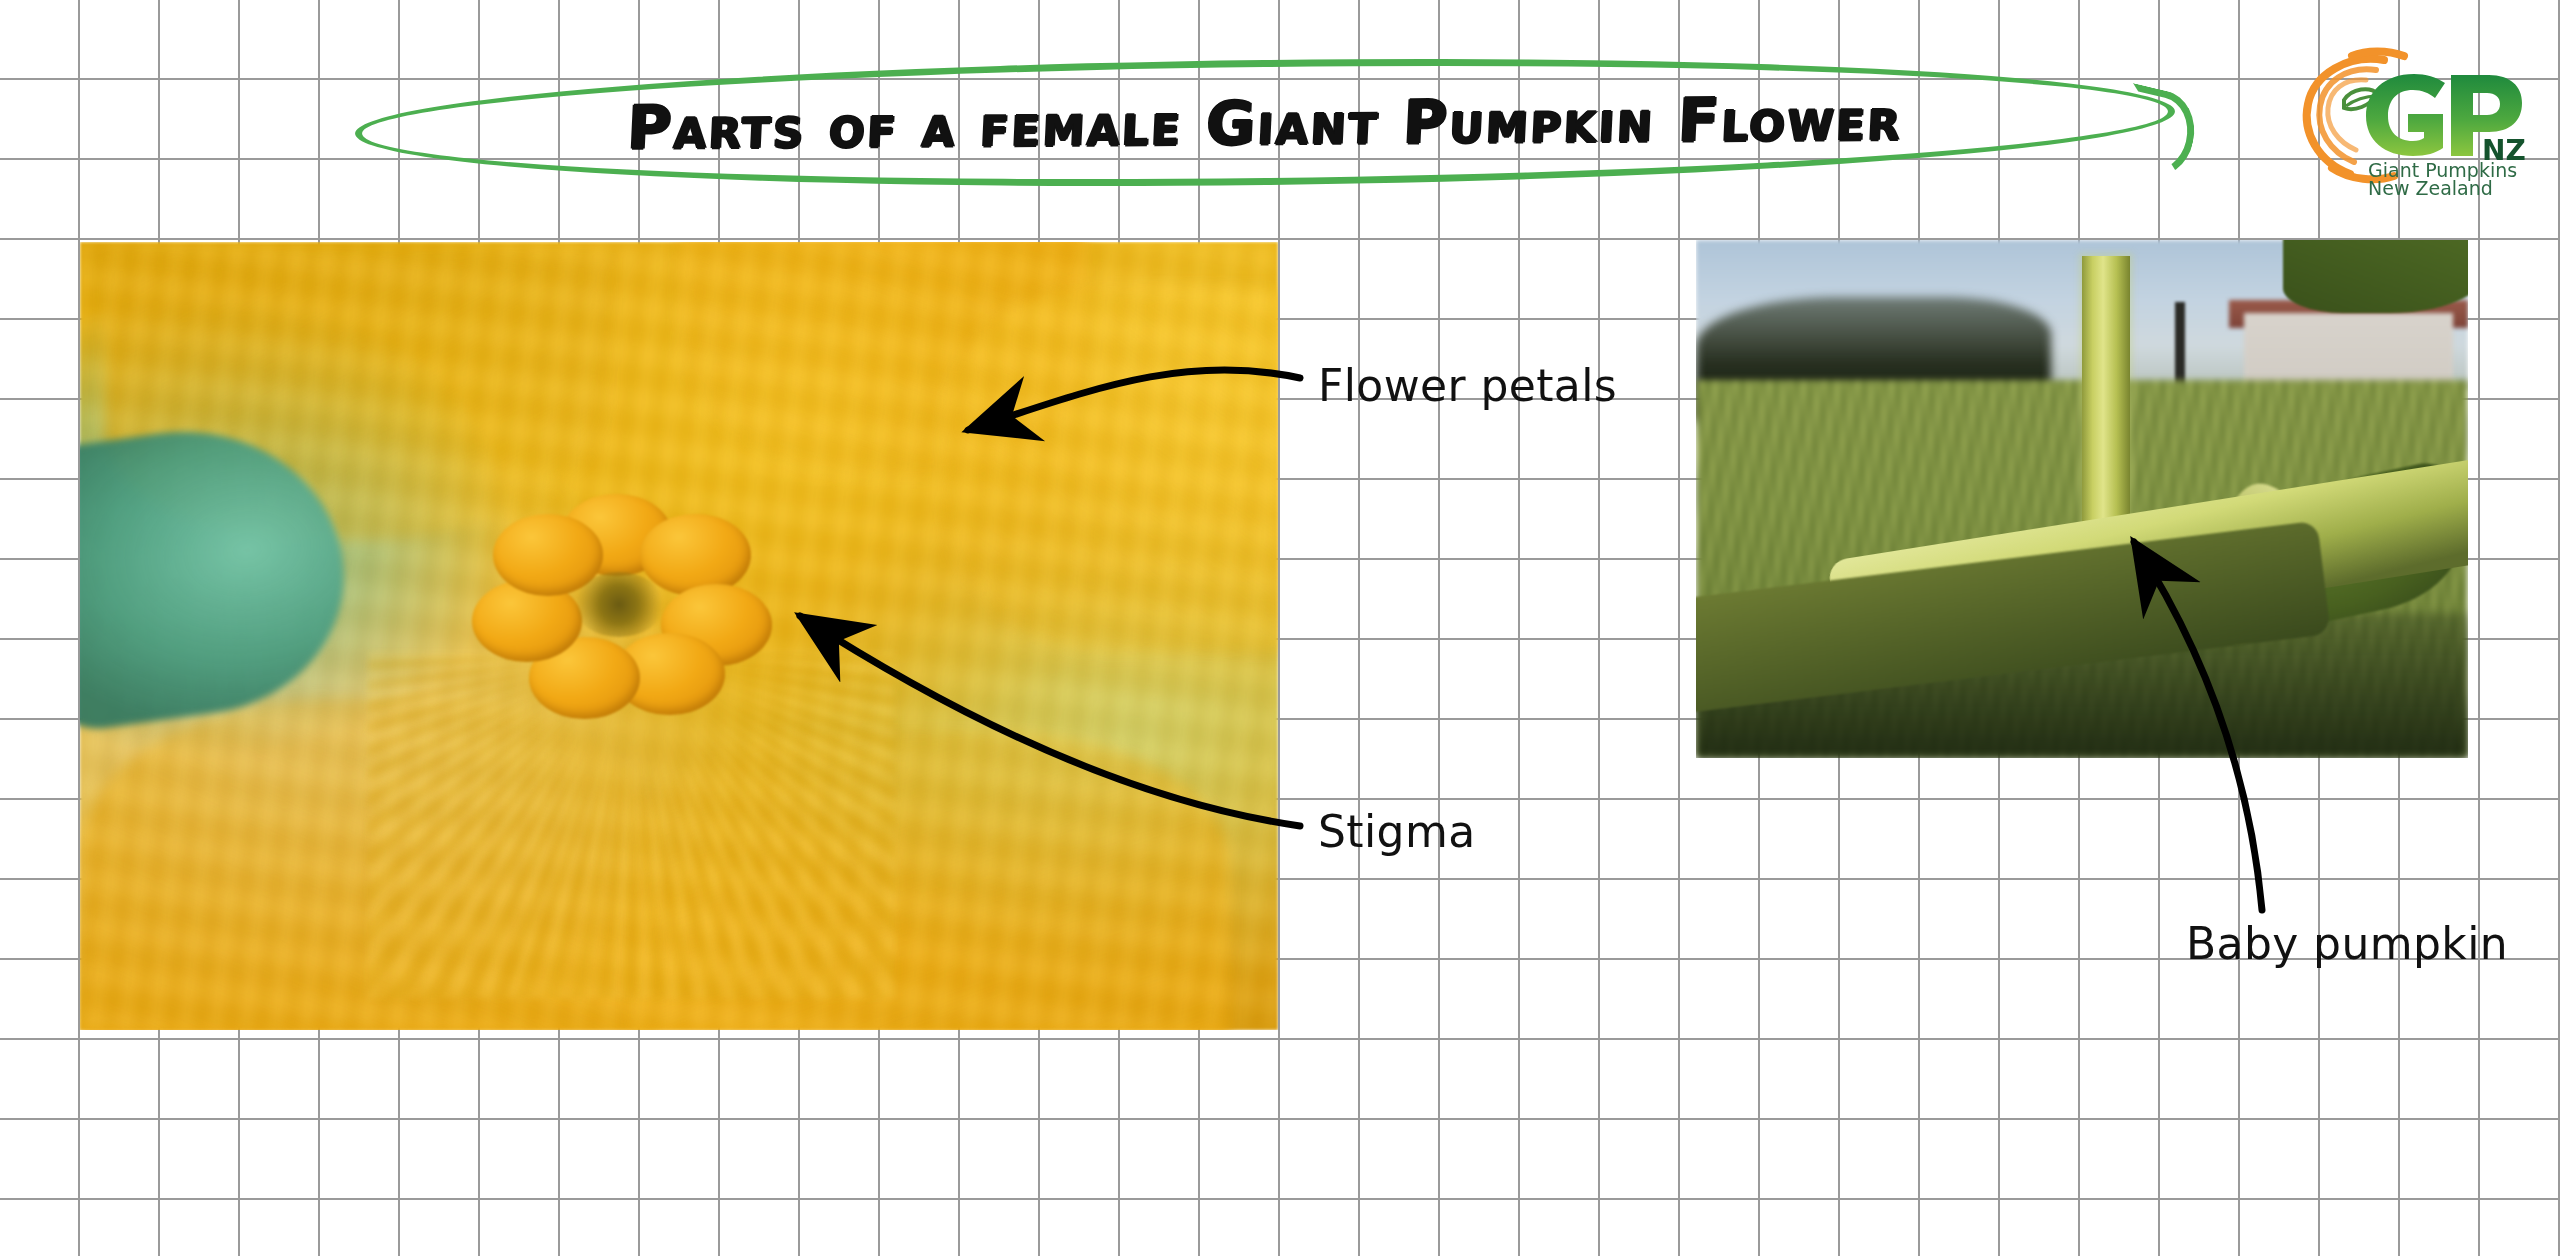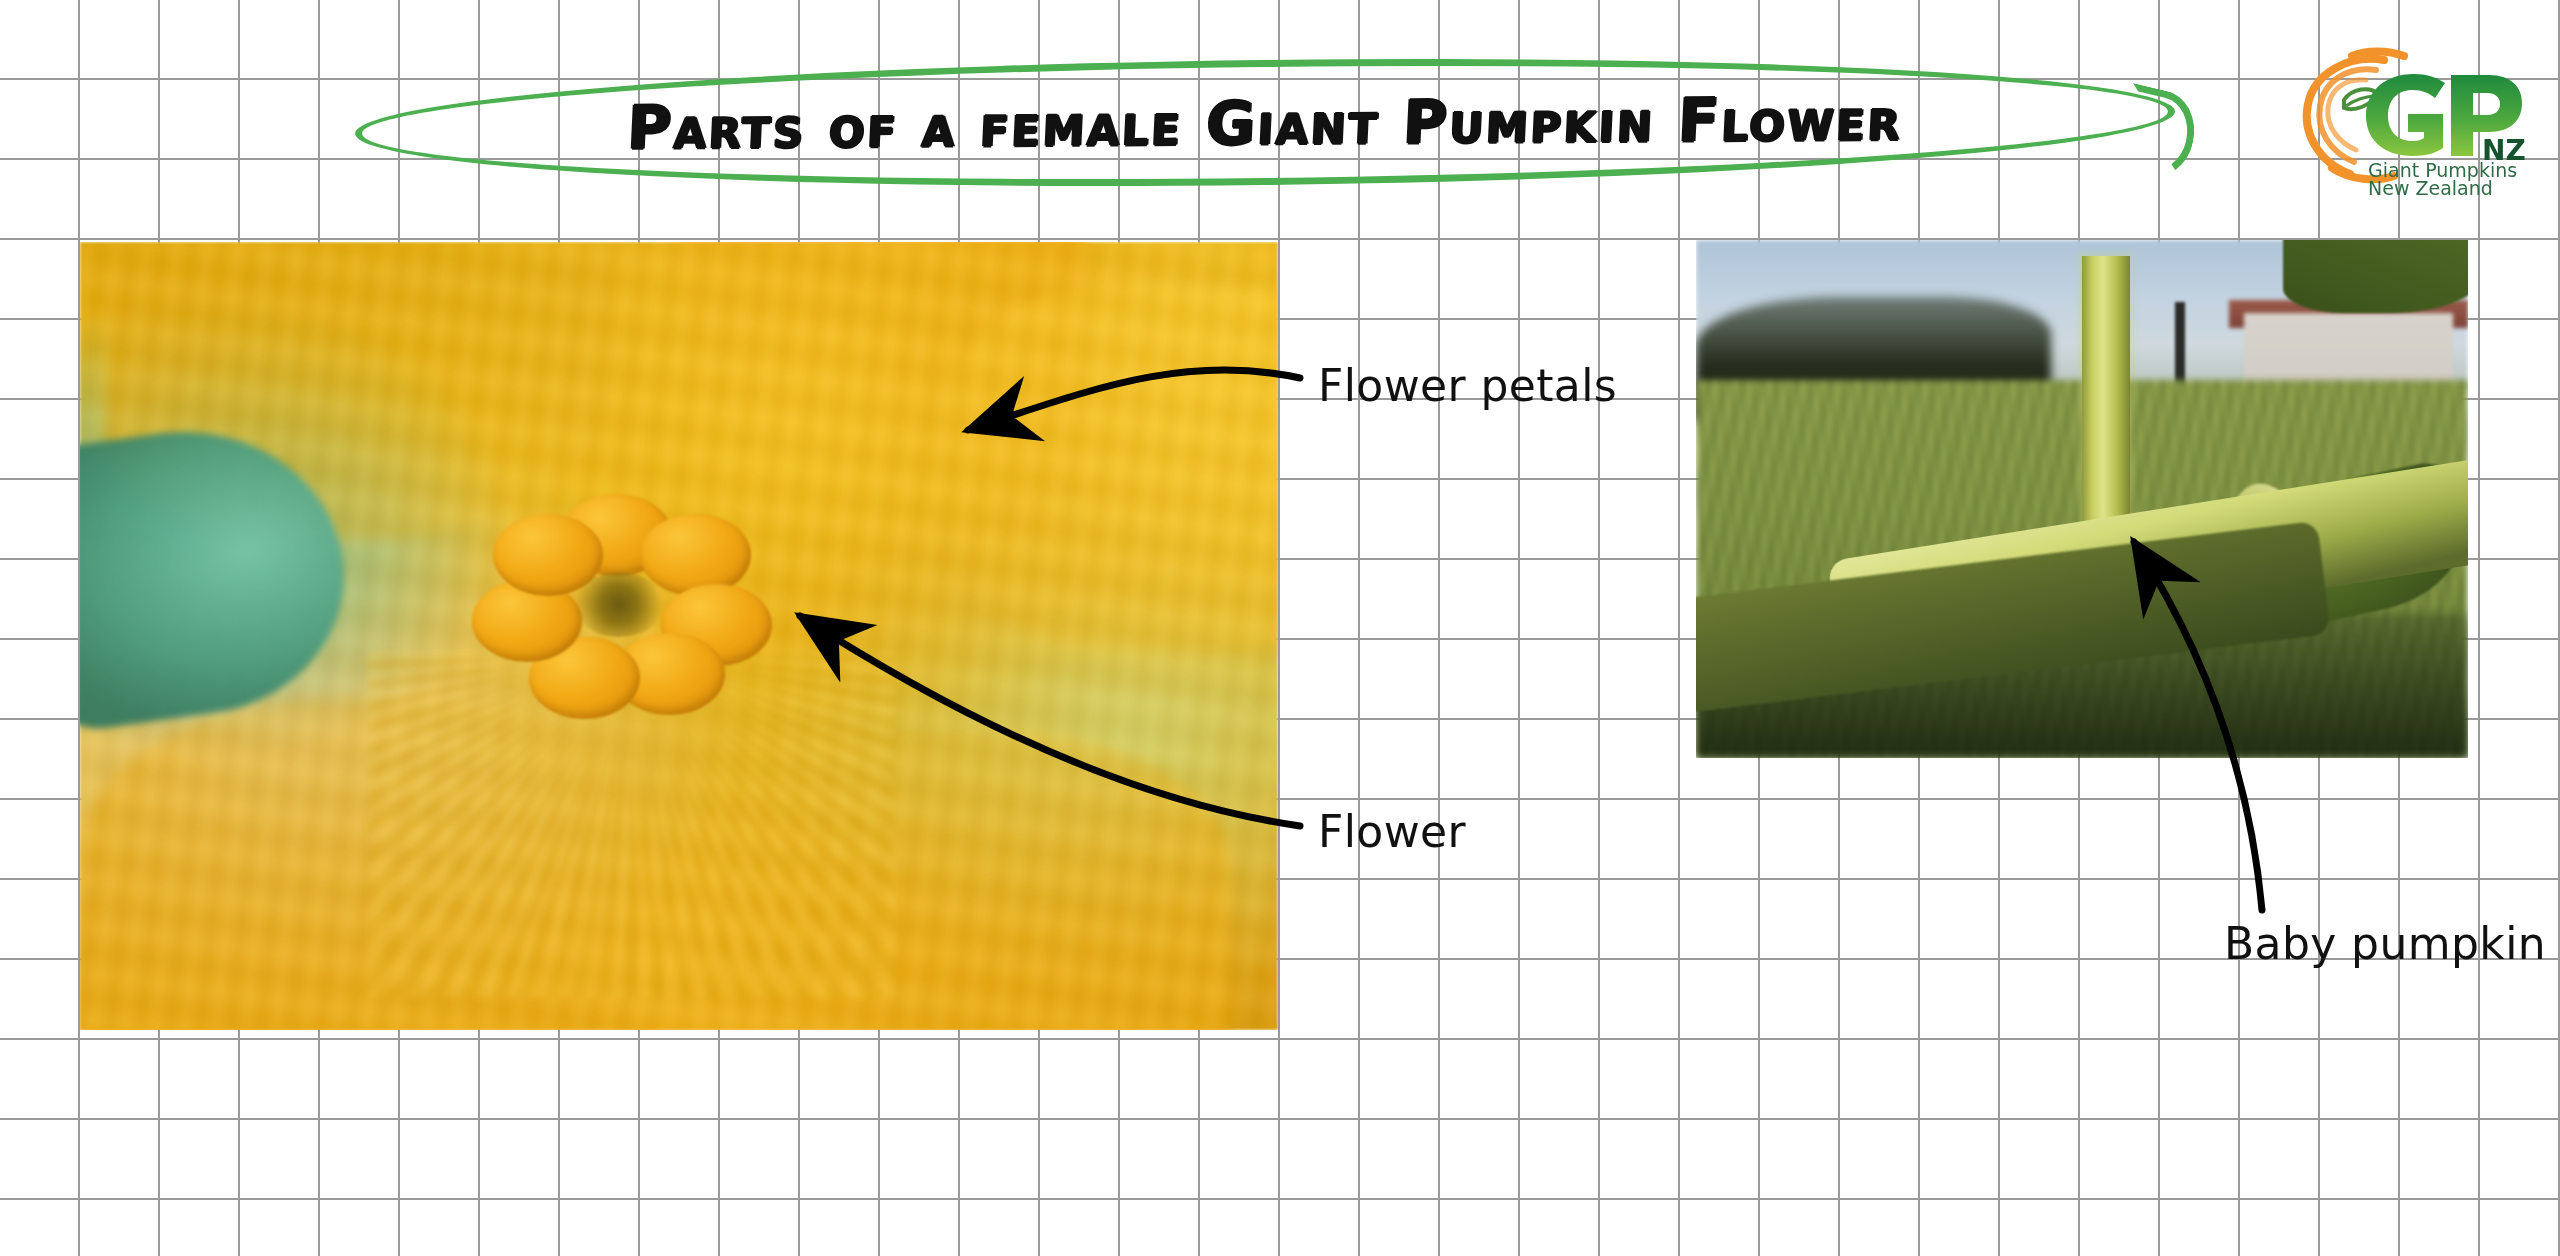--- a/index.html
+++ b/index.html
@@ -207,21 +207,21 @@
     position:absolute;
     font-family:"DejaVu Sans", sans-serif;
     font-size:44px;
     color:#111;
     white-space:nowrap;
     letter-spacing:.4px;
     text-align:right;
   }
   #label-flower-petals{ left:1318px; top:360px; }
   #label-stigma{ left:1318px; top:806px; }
-  #label-baby-pumpkin{ left:2186px; top:918px;margin-left:38px; }
+  #label-baby-pumpkin{ left:2186px; top:918px; }
 </style>
 </head>
 <body>
 
 <div id="grid"></div>
 
 <div id="title-wrap">
   <div id="title-ellipse"></div>
   <div id="title-text">Parts of a female Giant Pumpkin Flower</div>
 </div>
@@ -302,14 +302,14 @@
     <marker id="ah" markerWidth="13" markerHeight="13" refX="10" refY="6.5" orient="auto">
       <path d="M11,6.5 L0,1.6 L3.4,6.5 L0,11.4 Z" fill="#000"></path>
     </marker>
   </defs>
   <path d="M1300,378 C1180,352 1080,394 968,430" fill="none" stroke="#000" stroke-width="7" stroke-linecap="round" marker-end="url(#ah)"></path>
   <path d="M1300,826 C1120,800 940,706 800,616" fill="none" stroke="#000" stroke-width="7" stroke-linecap="round" marker-end="url(#ah)"></path>
   <path d="M2262,910 C2252,800 2218,672 2134,542" fill="none" stroke="#000" stroke-width="7" stroke-linecap="round" marker-end="url(#ah)"></path>
 </svg>
 
 <div class="label" id="label-flower-petals">Flower petals</div>
-<div class="label" id="label-stigma">Flower</div>
+<div class="label" id="label-stigma">Stigma</div>
 <div class="label" id="label-baby-pumpkin">Baby pumpkin</div>
 
 </body></html>

